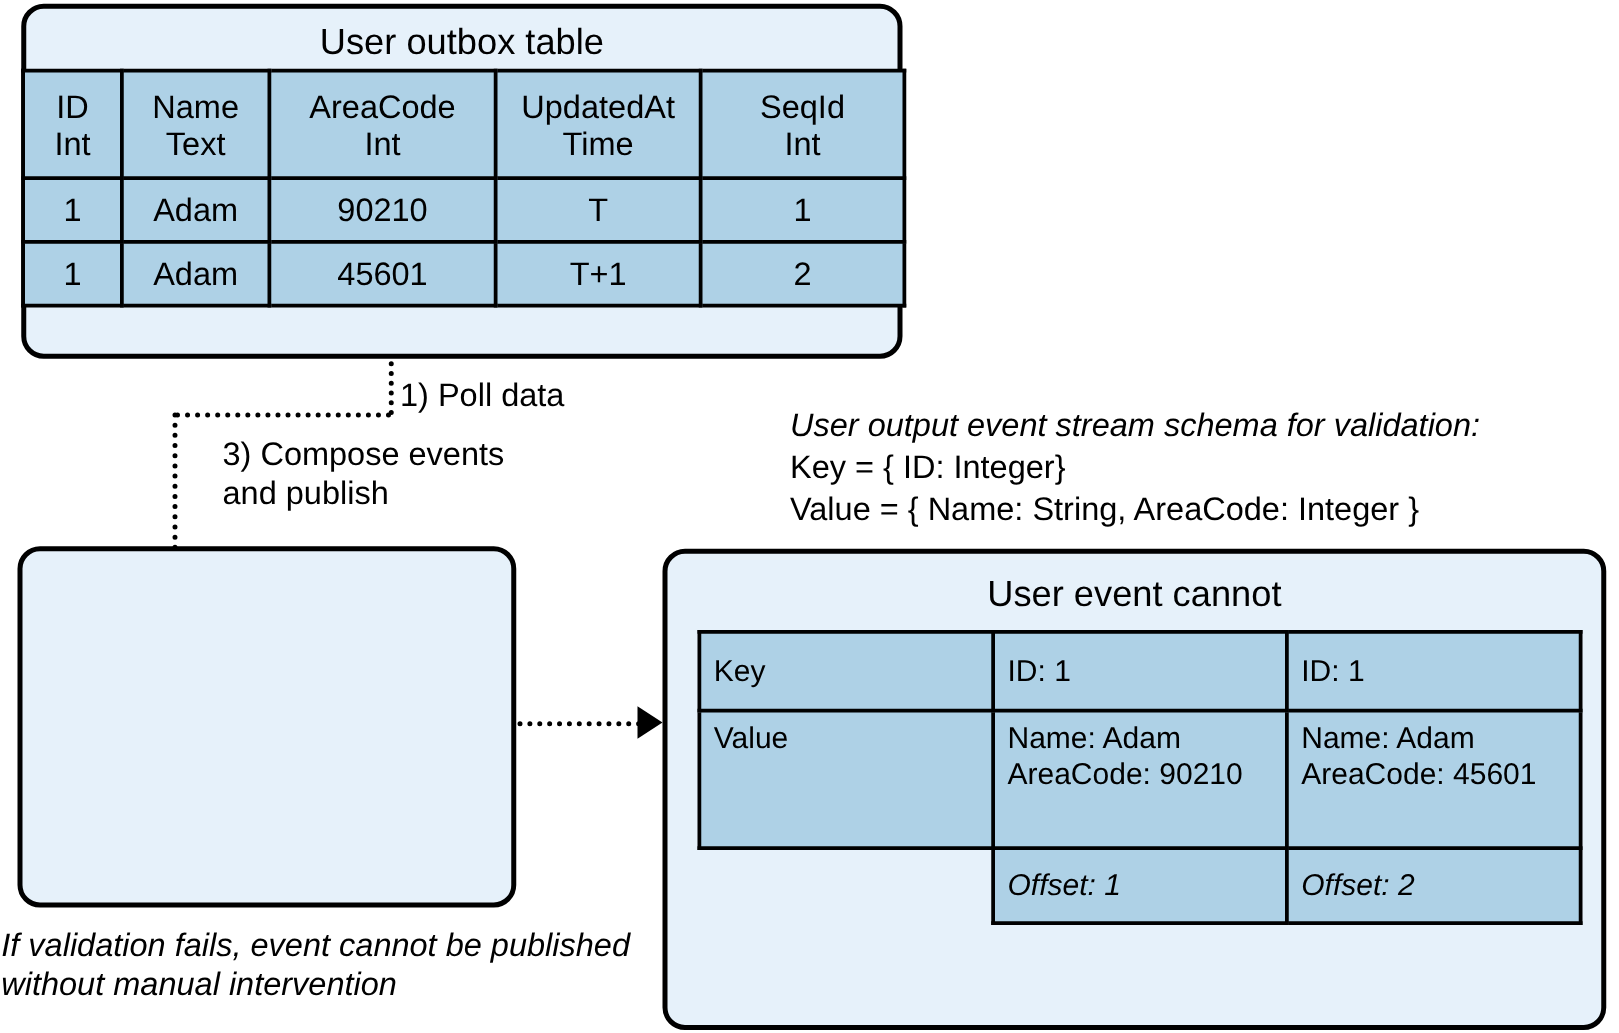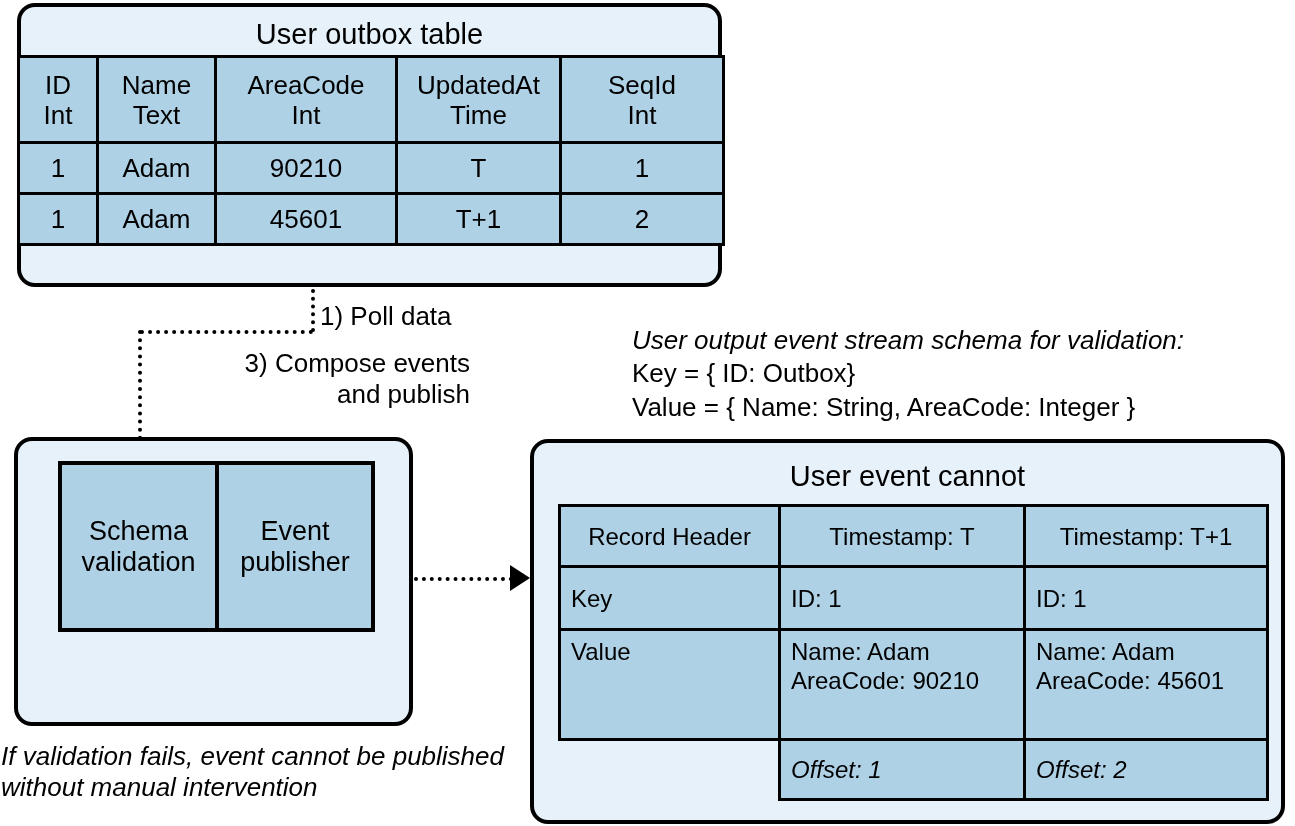--- a/index.html
+++ b/index.html
@@ -110,21 +110,21 @@
   }
 
   
   .txt {
     position: absolute;
     font-size: 26px;
     line-height: 31px;
     white-space: pre-line;
   }
   .txt.italic { font-style: italic; }
-  .txt.center { text-align: right; }
+  .txt.center { text-align: left; }
 
   
   .dot-v {
     position: absolute;
     width: 0;
     border-left: 4px dotted #000000;
   }
   .dot-h {
     position: absolute;
     height: 0;
@@ -198,54 +198,39 @@
   <div class="dot-v" style="left:311px; top:289px; height:43px;"></div>
   <div class="dot-h" style="left:140px; top:330px; width:173px;"></div>
   <div class="dot-v" style="left:138px; top:330px; height:110px;"></div>
   <div class="arrow-down" style="left:127px; top:439px;"></div>
 
   <div class="txt" style="left:320px; top:301px;">1) Poll data</div>
   <div class="txt center" style="left:178px; top:348px; width:292px;">3) Compose events
 and publish</div>
 
   <div class="txt italic" style="left:632px; top:325px;">User output event stream schema for validation:</div>
-  <div class="txt" style="left:632px; top:358px;">Key = { ID: Outbox}</div>
+  <div class="txt" style="left:632px; top:358px;">Key = { ID: Integer}</div>
   <div class="txt" style="left:632px; top:392px;">Value = { Name: String, AreaCode: Integer }</div>
 
   <div class="card" style="left:14px; top:437px; width:399px; height:289px;"></div>
 
-  <table class="inner-grid" style="left:58px; top:461px; width:313px; height:171px;">
-    <tbody>
-        <tr>
-      <td style="width:157px; white-space:pre-line;">Schema
-validation</td>
-      <td style="width:156px; white-space:pre-line;">Event
-publisher</td>
-    </tr>
-  </tbody>
-    </table>
 
 
   <div class="dot-h" style="left:414px; top:577px; width:99px;"></div>
   <div class="arrow-right" style="left:510px; top:565px;"></div>
 
   <div class="txt italic" style="left:1px; top:741px; width:520px;">If validation fails, event cannot be published
 without manual intervention</div>
 
   <div class="card" style="left:530px; top:439px; width:755px; height:385px;">
     <div class="card-title" style="top:16px;">User event cannot</div>
   </div>
 
   <table class="gtable" id="stream-table" style="left:558px; top:504px; width:708px;">
     <tbody>
-        <tr>
-      <td class="hdr" style="width:220px;">Record Header</td>
-      <td class="hdr" style="width:245px;">Timestamp: T</td>
-      <td class="hdr" style="width:243px;">Timestamp: T+1</td>
-    </tr>
     <tr class="r-key">
       <td class="lbl">Key</td>
       <td class="val">ID: 1</td>
       <td class="val">ID: 1</td>
     </tr>
     <tr class="r-value">
       <td class="lbl">Value</td>
       <td class="val" style="white-space:pre-line;">Name: Adam
 AreaCode: 90210</td>
       <td class="val" style="white-space:pre-line;">Name: Adam

